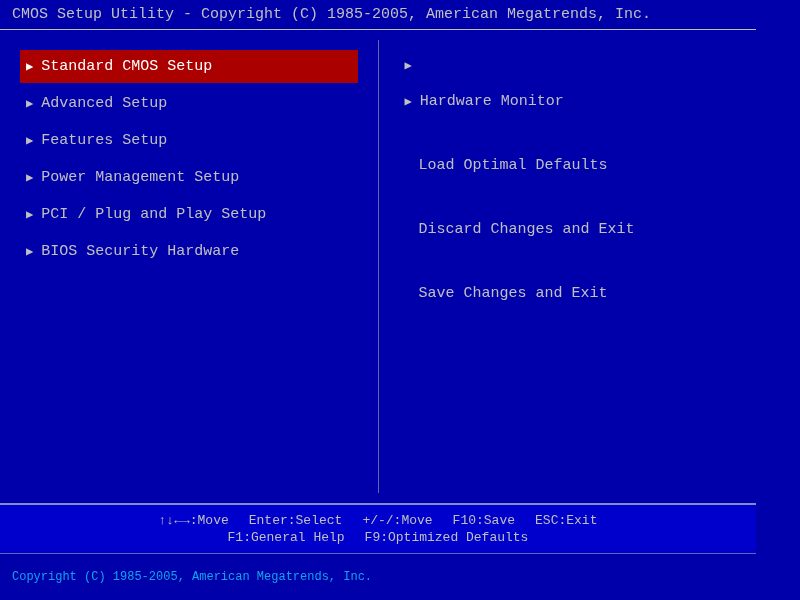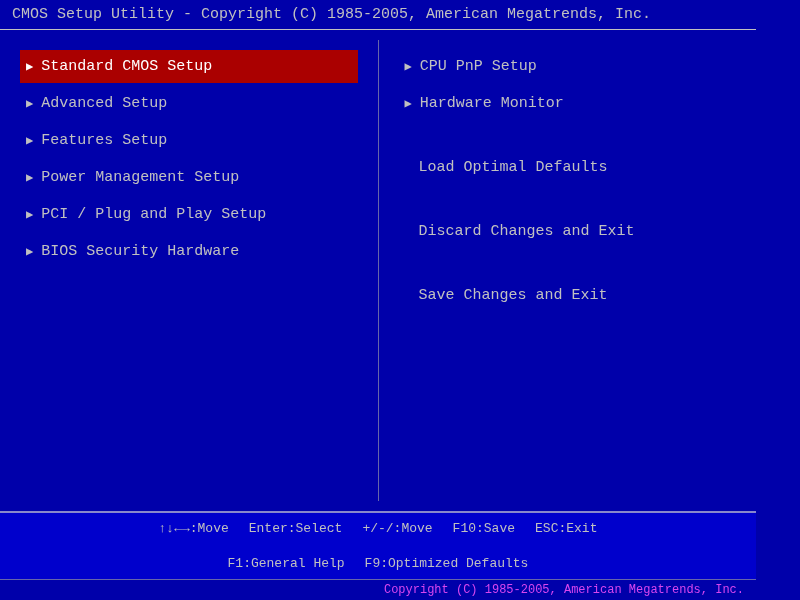--- a/index.html
+++ b/index.html
@@ -94,43 +94,43 @@
       padding-left: 20px;
       margin-top: 27px;
     }
 
     .footer {
       background: #0000cc;
       border-top: 2px solid #8888cc;
       padding: 8px 20px;
       display: flex;
       flex-direction: column;
-      gap: 20px;
+      gap: 2px;
     }
 
     .footer-row {
       display: flex;
       justify-content: center;
       gap: 20px;
       color: #c0c0c0;
       font-size: 13px;
     }
 
     .footer-text {
       color: #c0c0c0;
       font-size: 13px;
     }
 
     .bottom-bar {
       background: #0000aa;
-      padding: 3px 12px;
+      padding: 16px 12px;
       border-top: 1px solid #6666aa;
-      color: #d946ef;
+      color: #0ea5e9;
       font-size: 12px;
-      text-align: right;
+      text-align: left;
     }
   </style>
 </head>
 <body>
 
 <div class="screen">
   <div class="title-bar">
     <span>CMOS Setup Utility - Copyright (C) 1985-2005, American Megatrends, Inc.</span>
   </div>
 
@@ -159,21 +159,20 @@
         </div>
         <div class="menu-item">
           <span class="arrow-icon">▶</span>
           <span class="menu-item-text">BIOS Security Hardware</span>
         </div>
       </div>
     <div class="right-panel">
 
     <div class="menu-item">
           <span class="arrow-icon">▶</span>
-          <span class="menu-item-text">CPU PnP Setup</span>
         </div>
         <div class="menu-item">
           <span class="arrow-icon">▶</span>
           <span class="menu-item-text">Hardware Monitor</span>
         </div>
         <div class="action-item no-arrow">
           <span class="menu-item-text">Load Optimal Defaults</span>
         </div>
         <div class="action-item no-arrow">
           <span class="menu-item-text">Discard Changes and Exit</span>

